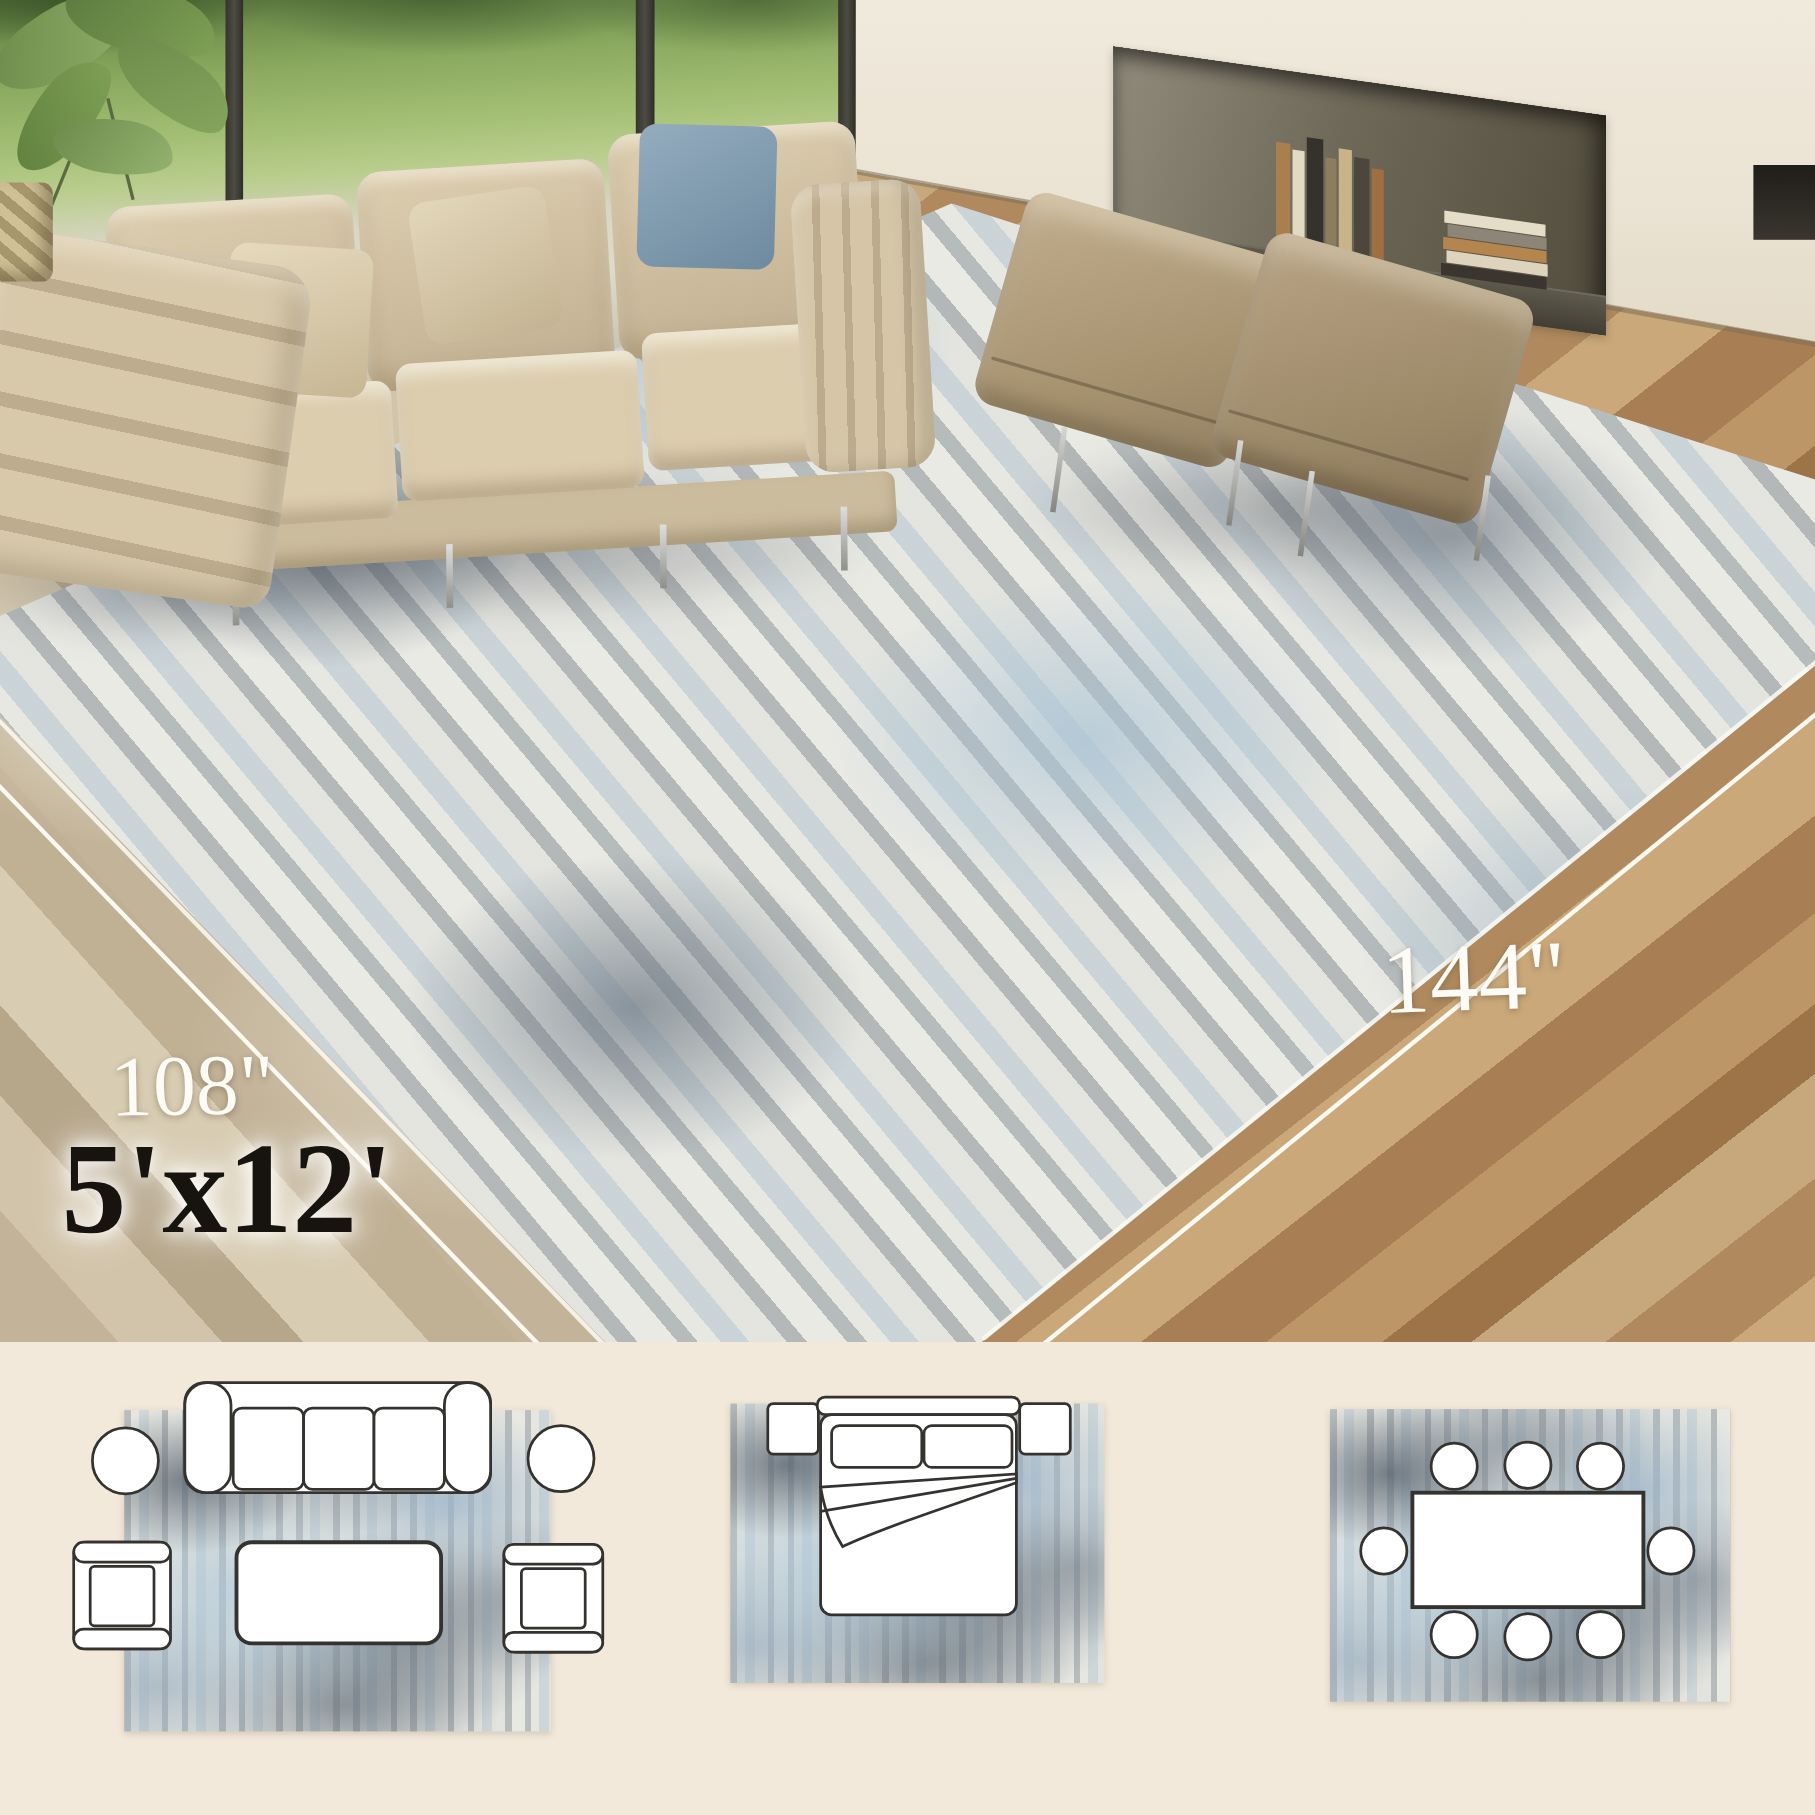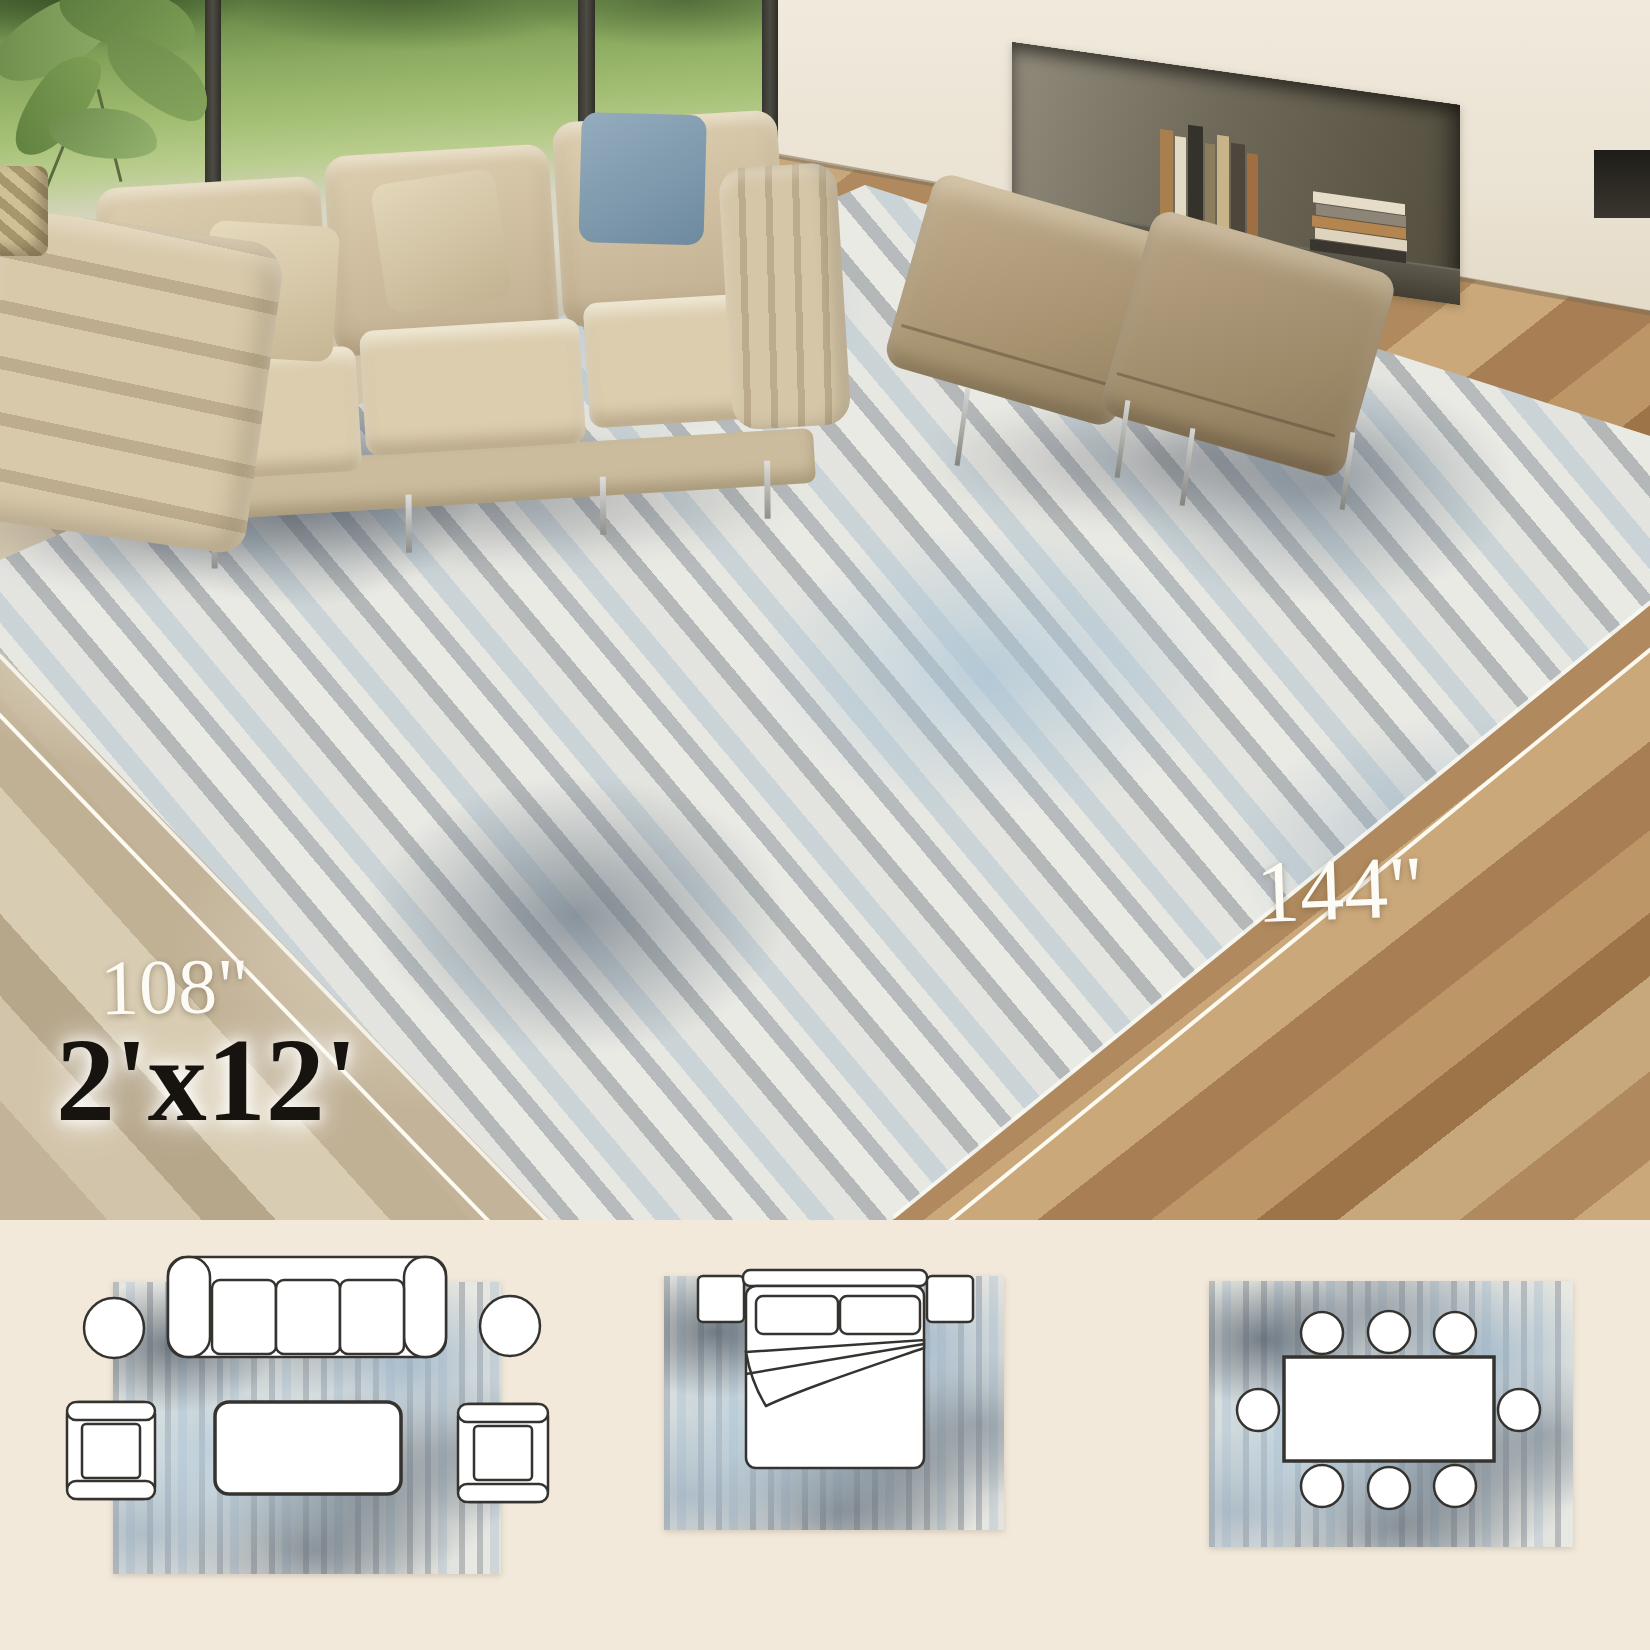--- a/index.html
+++ b/index.html
@@ -261,21 +261,21 @@
       <div class="leaf" style="left:110px;top:60px;width:120px;height:56px;transform:rotate(38deg);background:linear-gradient(120deg,#6c8a4a,#86a65e)"></div>
       <div class="leaf" style="left:10px;top:90px;width:118px;height:54px;transform:rotate(-52deg);background:linear-gradient(120deg,#60813f,#7fa055)"></div>
       <div class="leaf" style="left:60px;top:120px;width:110px;height:50px;transform:rotate(8deg);background:linear-gradient(120deg,#6c8a4a,#94b370)"></div>
       <div class="pot"></div>
     </div>
 
     <div class="dim-line dim-left"></div>
     <div class="dim-line dim-right"></div>
     <div class="dim-label lbl-108">108"</div>
     <div class="dim-label lbl-144">144"</div>
-    <div class="size-label">2'x12'</div>
+    <div class="size-label">5'x12'</div>
   </div>
 
   <div class="bottom">
 
     <div class="panel" style="left:50px;top:32px;width:520px;height:330px">
       <div class="panel-rug rugtex" style="left:63px;top:30px;width:388px;height:292px"></div>
       <svg width="520" height="330" viewBox="0 0 520 330" fill="#ffffff" stroke="#34332f" stroke-width="2.5">
         <g>
           <rect x="118" y="5" width="278" height="100" rx="18"></rect>
           <rect x="118" y="5" width="42" height="100" rx="20"></rect>

